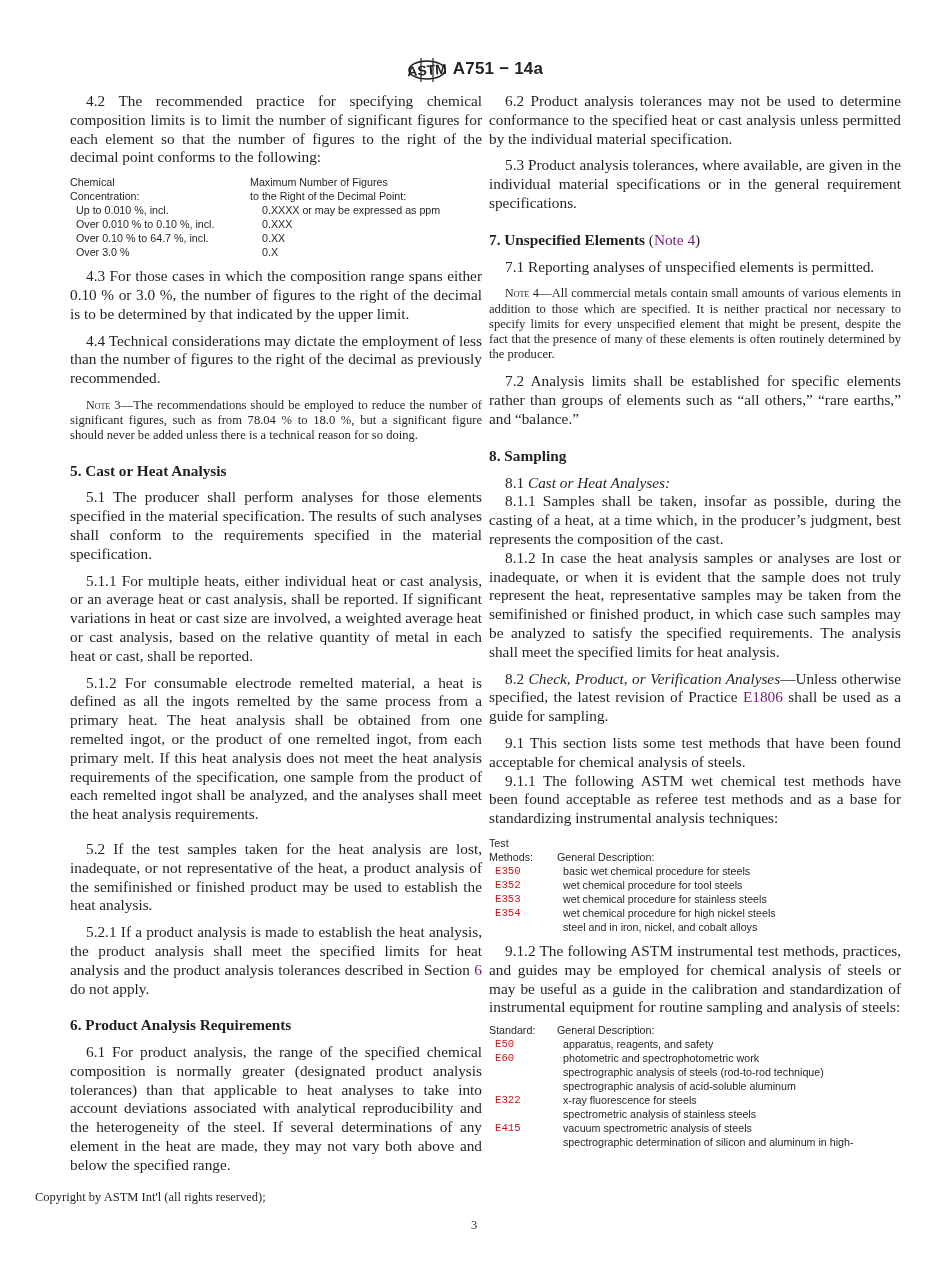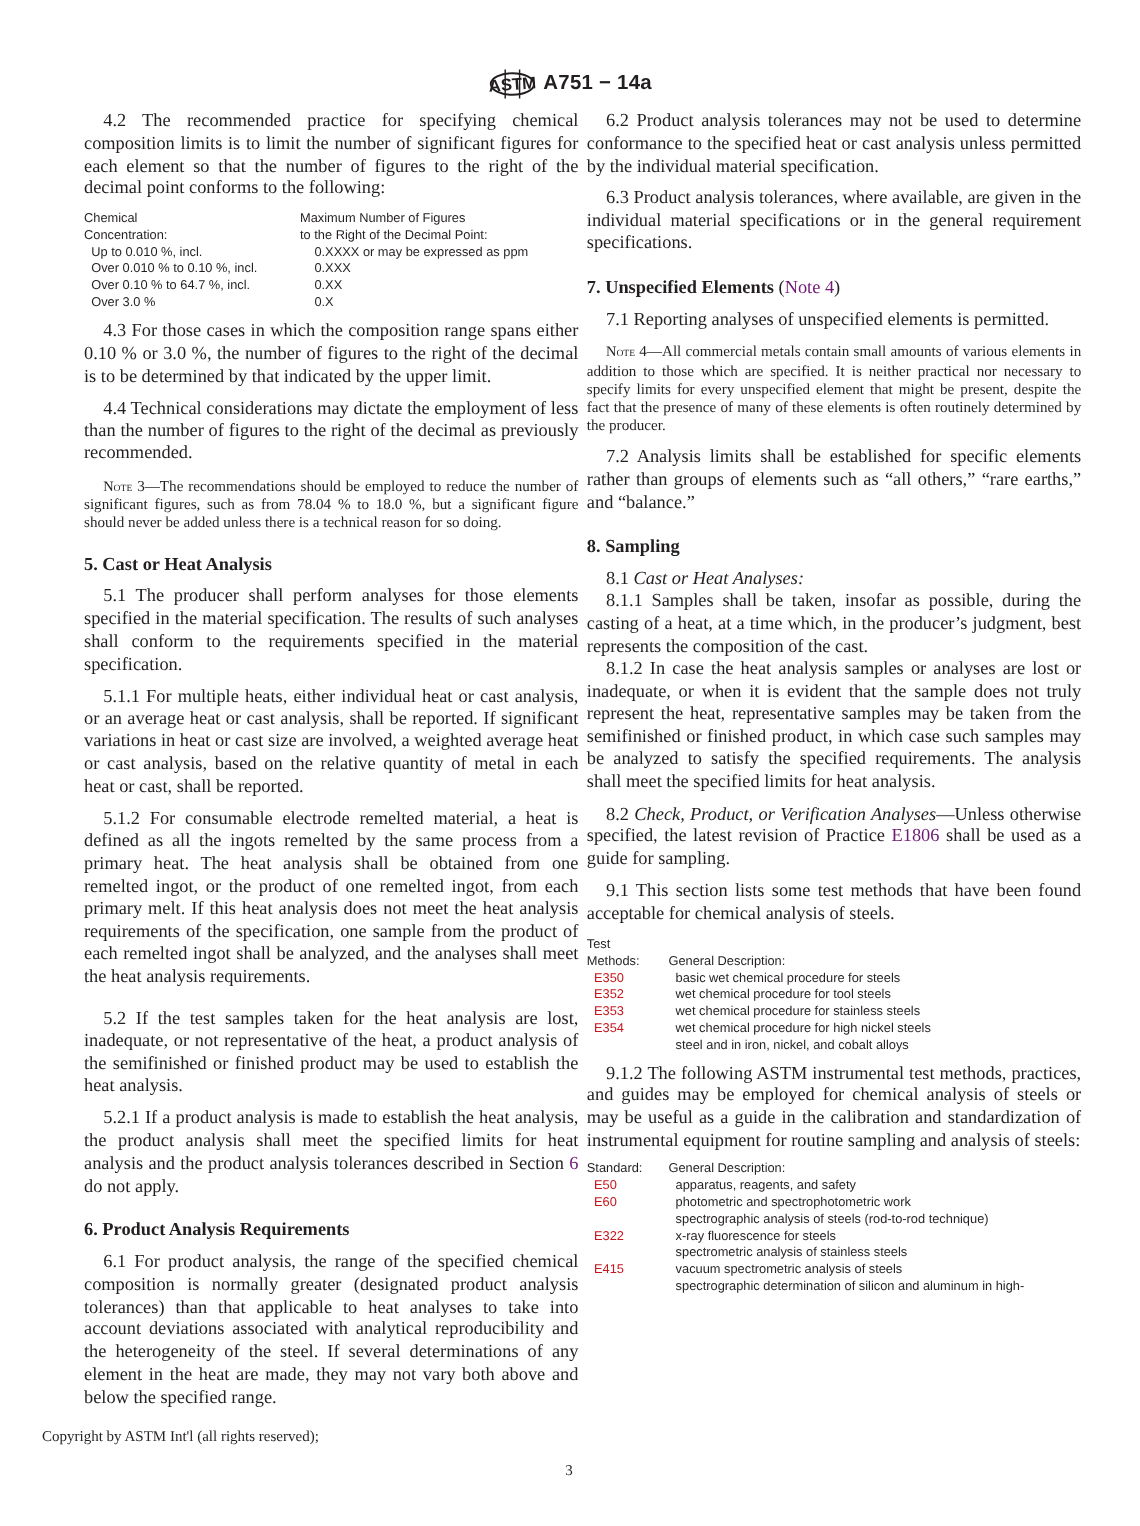--- a/index.html
+++ b/index.html
@@ -17,21 +17,21 @@
   h2 { font-family: "Liberation Serif", serif; font-size: 15.3px; font-weight: bold; margin: 18px 0 8px 0; line-height: 18.8px; }
   .link { color: #701a75; }
   em { font-style: italic; }
   .tbl { font-family: "Liberation Sans", sans-serif; font-size: 10.7px; line-height: 14px; margin: 8px 0 8px 0; }
   .tbl .row { display: flex; }
   .tbl .c1 { width: 180px; flex: none; }
   .tbl .c2 { flex: 1; }
   .tbl .ind1 { padding-left: 6px; }
   .tbl .ind2 { padding-left: 6px; }
   .tm .c1 { width: 68px; flex: none; }
-  .tm .c1.code { padding-left: 6px; width: 62px; color: #c4161c; }
+  .tm .c1.code { padding-left: 6px; width: 62px; color: #c4161c; font-family: Liberation Mono, monospace; }
   .tm .c2.desc { padding-left: 6px; }
   .footer { position: absolute; top: 1190px; left: 35px; font-family: "Liberation Serif", serif; font-size: 12.5px; }
   .pagenum { position: absolute; top: 1218px; left: 471px; font-family: "Liberation Serif", serif; font-size: 12.5px; }
 </style>
 </head>
 <body>
 
 <div class="header">
   <svg class="logo" viewBox="0 0 40 30">
     <ellipse cx="20" cy="16" rx="18" ry="9" fill="none" stroke="#231f20" stroke-width="1.6"></ellipse>
@@ -83,36 +83,37 @@
   <p class="p" style="margin-bottom:16px">5.1.2 For consumable electrode remelted material, a heat is defined as all the ingots remelted by the same process from a primary heat. The heat analysis shall be obtained from one remelted ingot, or the product of one remelted ingot, from each primary melt. If this heat analysis does not meet the heat analysis requirements of the specification, one sample from the product of each remelted ingot shall be analyzed, and the analyses shall meet the heat analysis requirements.</p>
   <p class="p">5.2 If the test samples taken for the heat analysis are lost, inadequate, or not representative of the heat, a product analysis of the semifinished or finished product may be used to establish the heat analysis.</p>
   <p class="p"><span>5.2.1 If a product analysis is made to establish the heat analysis, the product analysis shall meet the specified limits for heat analysis and the product analysis tolerances described in Section </span><span class="link">6</span><span> do not apply.</span></p>
 
   <h2>6.  Product Analysis Requirements</h2>
   <p class="p">6.1 For product analysis, the range of the specified chemical composition is normally greater (designated product analysis tolerances) than that applicable to heat analyses to take into account deviations associated with analytical reproducibility and the heterogeneity of the steel. If several determinations of any element in the heat are made, they may not vary both above and below the specified range.</p>
 </div>
 
 <div class="col col-right">
   <p class="p">6.2 Product analysis tolerances may not be used to determine conformance to the specified heat or cast analysis unless permitted by the individual material specification.</p>
-  <p class="p">6.3 Product analysis tolerances, where available, are given in the individual material specifications or in the general requirement specifications.</p>
+  <p class="p">5.3 Product analysis tolerances, where available, are given in the individual material specifications or in the general requirement specifications.</p>
 
   <h2><span>7.  Unspecified Elements </span><span style="font-weight:normal">(</span><span class="link" style="font-weight:normal">Note 4</span><span style="font-weight:normal">)</span></h2>
   <p class="p">7.1 Reporting analyses of unspecified elements is permitted.</p>
 
   <p class="note"><span class="sc">Note</span><span> 4—All commercial metals contain small amounts of various elements in addition to those which are specified. It is neither practical nor necessary to specify limits for every unspecified element that might be present, despite the fact that the presence of many of these elements is often routinely determined by the producer.</span></p>
 
   <p class="p">7.2 Analysis limits shall be established for specific elements rather than groups of elements such as “all others,” “rare earths,” and “balance.”</p>
 
   <h2>8.  Sampling</h2>
   <p class="p tight"><span>8.1 </span><em>Cast or Heat Analyses:</em></p>
   <p class="p tight">8.1.1 Samples shall be taken, insofar as possible, during the casting of a heat, at a time which, in the producer’s judgment, best represents the composition of the cast.</p>
   <p class="p">8.1.2 In case the heat analysis samples or analyses are lost or inadequate, or when it is evident that the sample does not truly represent the heat, representative samples may be taken from the semifinished or finished product, in which case such samples may be analyzed to satisfy the specified requirements. The analysis shall meet the specified limits for heat analysis.</p>
   <p class="p"><span>8.2 </span><em>Check, Product, or Verification Analyses</em><span>—Unless otherwise specified, the latest revision of Practice </span><span class="link">E1806</span><span> shall be used as a guide for sampling.</span></p>
 
   <p class="p tight">9.1 This section lists some test methods that have been found acceptable for chemical analysis of steels.</p>
+  <p class="p tight">9.1.1 The following ASTM wet chemical test methods have been found acceptable as referee test methods and as a base for standardizing instrumental analysis techniques:</p>
 
   <div class="tbl tm">
     <div class="row">
       <span class="c1">Test</span>
       <span class="c2"></span>
     </div>
     <div class="row">
       <span class="c1">Methods:</span>
       <span class="c2">General Description:</span>
     </div>
@@ -151,20 +152,24 @@
     </div>
     <div class="row">
       <span class="c1 code">E60</span>
       <span class="c2 desc">photometric and spectrophotometric work</span>
     </div>
     <div class="row">
       <span class="c1 code"></span>
       <span class="c2 desc">spectrographic analysis of steels (rod-to-rod technique)</span>
     </div>
     <div class="row">
+      <span class="c1 code"></span>
+      <span class="c2 desc">spectrographic analysis of acid-soluble aluminum</span>
+    </div>
+    <div class="row">
       <span class="c1 code">E322</span>
       <span class="c2 desc">x-ray fluorescence for steels</span>
     </div>
     <div class="row">
       <span class="c1 code"></span>
       <span class="c2 desc">spectrometric analysis of stainless steels</span>
     </div>
     <div class="row">
       <span class="c1 code">E415</span>
       <span class="c2 desc">vacuum spectrometric analysis of steels</span>

